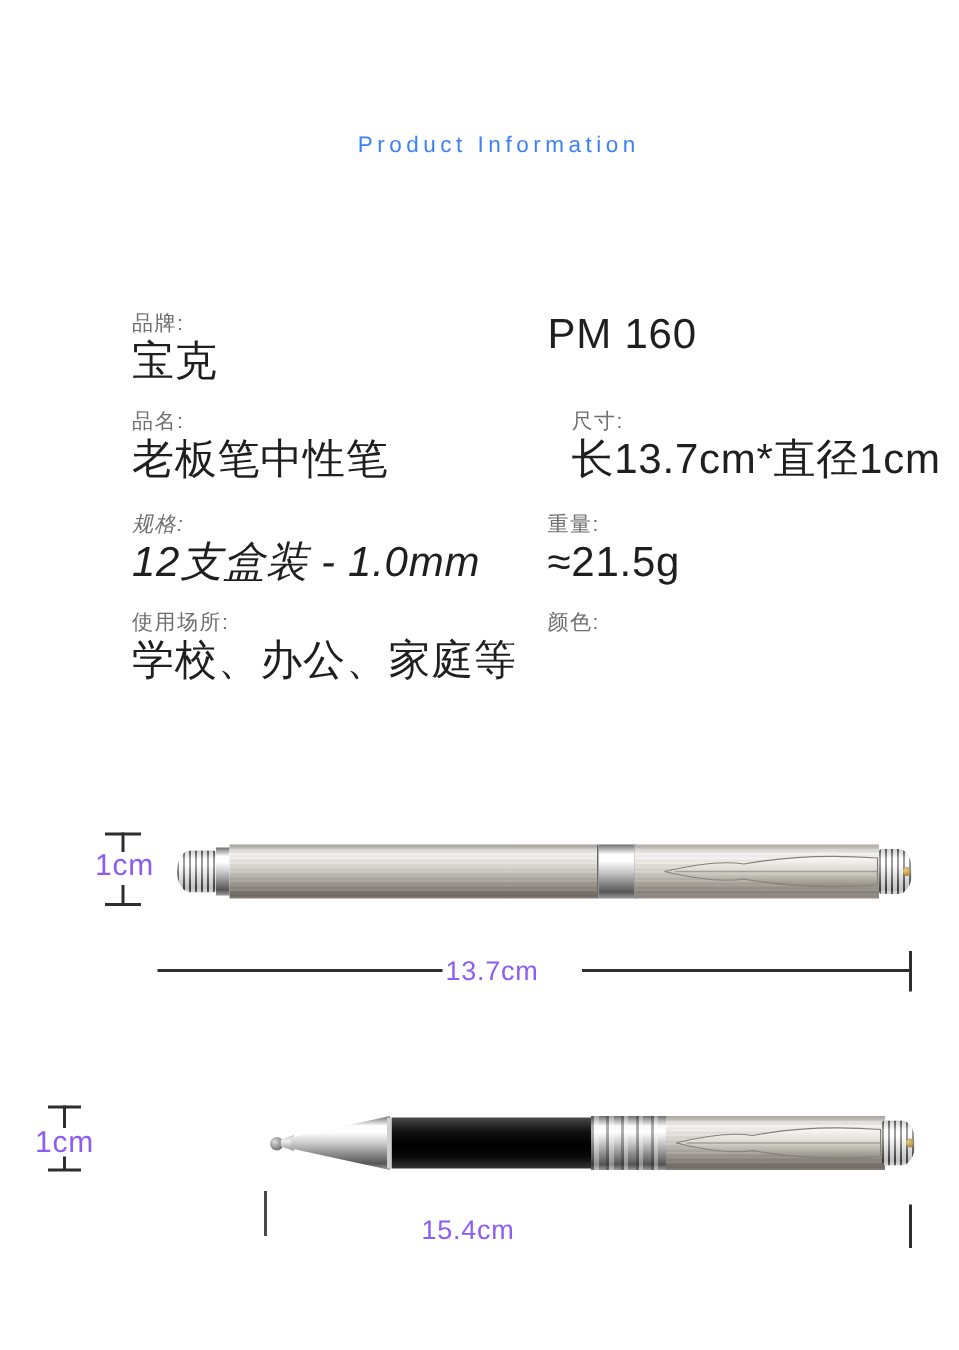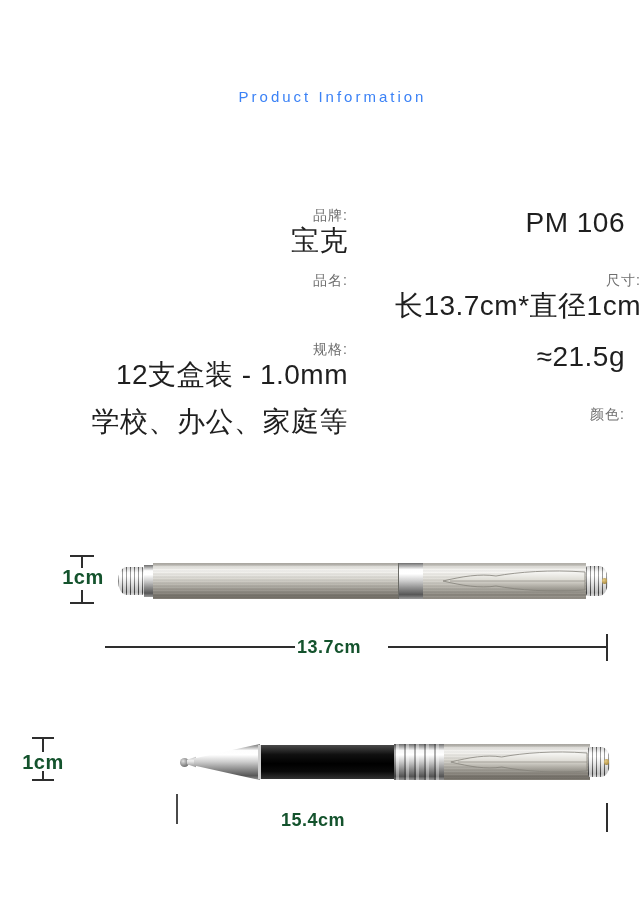--- a/index.html
+++ b/index.html
@@ -6,26 +6,26 @@
   .page{position:relative;width:639px;height:900px;background:#ffffff;overflow:hidden;
         font-family:"Liberation Sans","DejaVu Sans",sans-serif;}
 
   
   .title{position:absolute;top:8px;left:0;width:100%;text-align:center;
          font-size:50px;font-weight:600;letter-spacing:5px;color:#1b1b1b;}
   .subtitle{position:absolute;top:88px;left:0;width:100%;text-align:center;
             font-size:15px;font-weight:400;letter-spacing:3px;color:#3b82f6;margin-left:13px;}
 
   
-  .param{position:absolute;width:260px;text-align:right;}
+  .param{position:absolute;width:260px;}
   .plabel{font-size:14px;color:#6e6e6e;letter-spacing:1px;line-height:18px;}
   .pvalue{font-size:28px;color:#1f1f1f;line-height:26px;margin-top:4px;letter-spacing:0.5px;}
   #p-brand{left:88px;top:206px;}  #p-model{left:365px;top:206px;}
   #p-name{left:88px;top:271px;}   #p-size{left:365px;top:271px;margin-left:16px;}
-  #p-spec{left:88px;top:340px;}   #p-weight{left:365px;top:340px;}
+  #p-spec{left:88px;top:340px;font-style:italic;}   #p-weight{left:365px;top:340px;}
   #p-usage{left:88px;top:405px;}  #p-color{left:365px;top:405px;}
 
   
   .steel{background:
       repeating-linear-gradient(180deg, rgba(255,255,255,.05) 0 1px, rgba(0,0,0,.04) 1px 3px),
       linear-gradient(180deg,#9e9b94 0%,#e9e8e4 12%,#f6f5f2 22%,#d6d4cd 45%,#b3b0a8 62%,#837f77 86%,#6e6a62 94%,#8c8880 100%);}
   .steel2{background:
       repeating-linear-gradient(180deg, rgba(255,255,255,.05) 0 1px, rgba(0,0,0,.04) 1px 3px),
       linear-gradient(180deg,#a8a59e 0%,#eeede9 14%,#f8f7f4 24%,#dcdad3 46%,#bab7af 64%,#8b877f 88%,#97938b 100%);}
   .chrome{background:linear-gradient(180deg,#6f6f6f 0%,#fdfdfd 18%,#ffffff 30%,#cccccc 50%,#8d8d8d 70%,#575757 88%,#9a9a9a 100%);}
@@ -67,21 +67,21 @@
   #pen2 .finial{left:408px;top:3px;width:22px;height:30px;border-radius:2px 9px 9px 2px / 2px 14px 14px 2px;}
   #pen2 .gold{left:424px;top:15px;}
   #pen2 .clip{left:268px;top:5px;width:140px;height:26px;}
 
   .gold{position:absolute;width:5px;height:6px;border-radius:50%;
         background:radial-gradient(circle at 35% 35%,#e6cc87,#b99a4e 60%,#7d6526);}
 
   
   .dline{position:absolute;height:2px;background:#2e2e2e;}
   .dtick{position:absolute;width:2px;background:#2e2e2e;}
-  .dtext{position:absolute;font-size:18px;color:#14532d;letter-spacing:0.5px;font-weight:bold;}
+  .dtext{position:absolute;font-size:18px;color:#8b5cf6;letter-spacing:0.5px;}
   .hbar{position:absolute;height:2px;background:#2e2e2e;}
 
   #dim1-a{left:105px;top:646px;width:190px;}
   #dim1-label{left:297px;top:637px;}
   #dim1-b{left:388px;top:646px;width:220px;}
   #dim1-tick{left:606px;top:634px;height:27px;}
 
   #dim2-tickL{left:176px;top:794px;height:30px;background:#4a4a4a;}
   #dim2-label{left:281px;top:810px;}
   #dim2-tickR{left:606px;top:803px;height:29px;}
@@ -105,37 +105,40 @@
 <div class="page">
 
   <div class="subtitle">Product Information</div>
 
   <section>
     <div class="param" id="p-brand">
       <div class="plabel">品牌:</div>
       <div class="pvalue">宝克</div>
     </div>
     <div class="param" id="p-model">
-      <div class="pvalue">PM 106</div>
+      <div class="pvalue">PM 160</div>
     </div>
     <div class="param" id="p-name">
       <div class="plabel">品名:</div>
+      <div class="pvalue">老板笔中性笔</div>
     </div>
     <div class="param" id="p-size">
       <div class="plabel">尺寸:</div>
       <div class="pvalue">长13.7cm*直径1cm</div>
     </div>
     <div class="param" id="p-spec">
       <div class="plabel">规格:</div>
       <div class="pvalue">12支盒装 - 1.0mm</div>
     </div>
     <div class="param" id="p-weight">
+      <div class="plabel">重量:</div>
       <div class="pvalue">≈21.5g</div>
     </div>
     <div class="param" id="p-usage">
+      <div class="plabel">使用场所:</div>
       <div class="pvalue">学校、办公、家庭等</div>
     </div>
     <div class="param" id="p-color">
       <div class="plabel">颜色:</div>
     </div>
   </section>
 
   <div>
     <div class="hbar" id="m1-topbar"></div>
     <div class="dtick" id="m1-vtop"></div>

